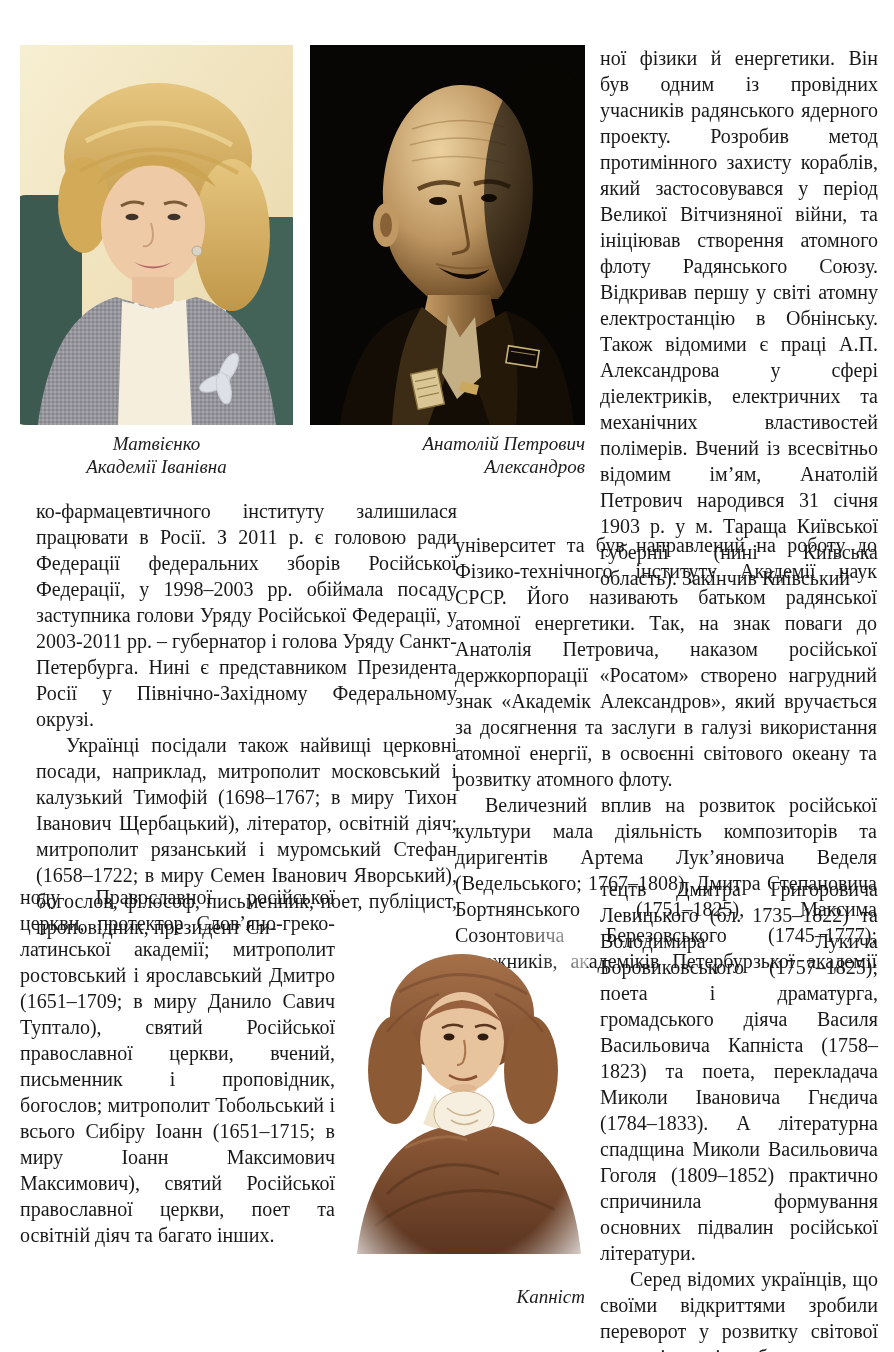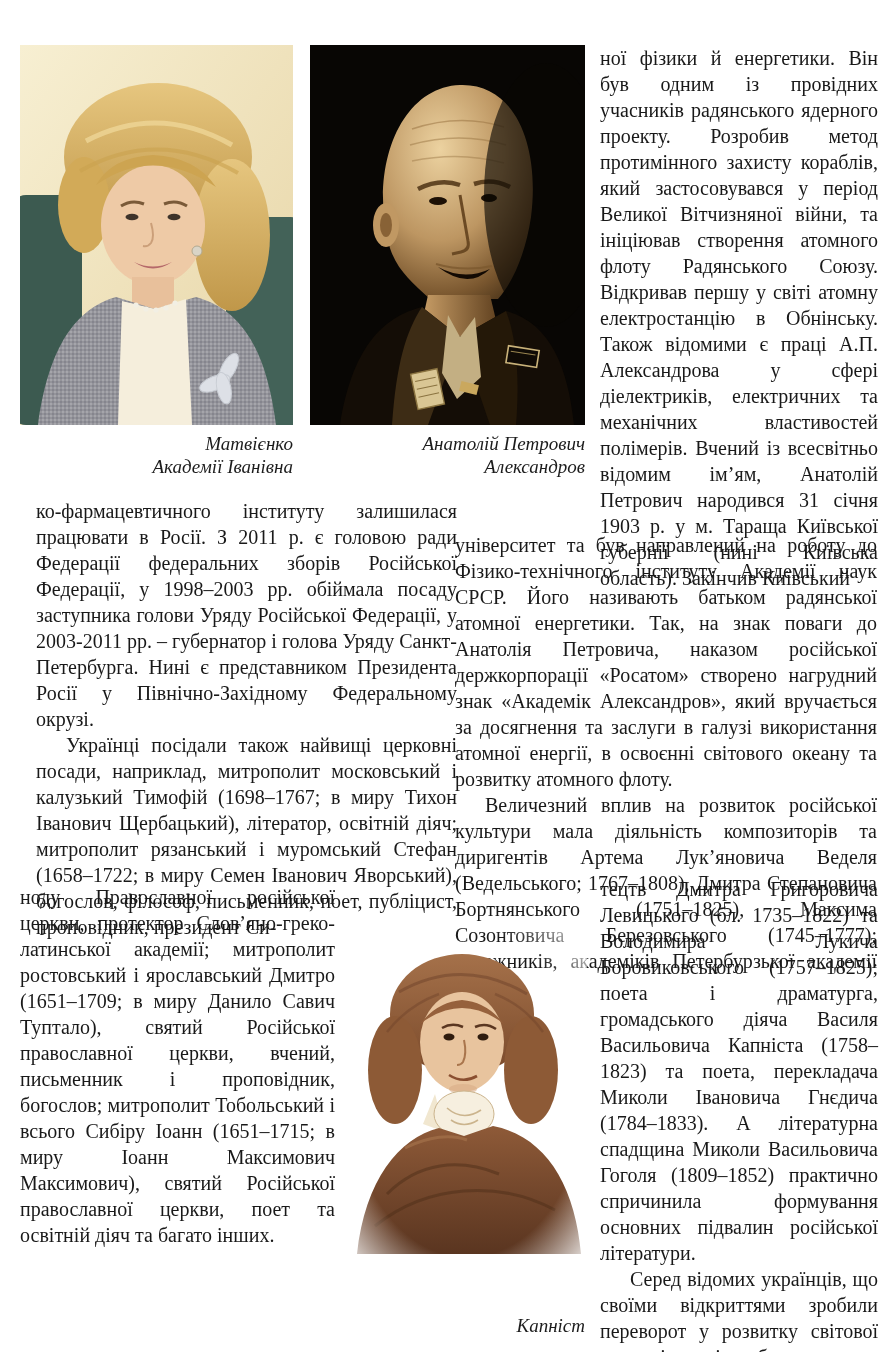--- a/index.html
+++ b/index.html
@@ -116,21 +116,21 @@
       <g transform="rotate(-12 118 344)">
         <rect x="104" y="326" width="27" height="36" fill="#d9c694" stroke="#8a7340" stroke-width="1.4"></rect>
         <line x1="107" y1="334" x2="128" y2="334" stroke="#8a7340" stroke-width="1"></line>
         <line x1="107" y1="342" x2="128" y2="342" stroke="#8a7340" stroke-width="1"></line>
         <line x1="107" y1="350" x2="128" y2="350" stroke="#8a7340" stroke-width="1"></line>
       </g>
       <rect x="150" y="338" width="18" height="10" fill="#caa85e" transform="rotate(14 159 343)"></rect>
     </svg>
   </div>
 
-  <div class="abs caption" style="left:20px;top:432px;width:273px;">
+  <div class="abs caption" style="left:20px;top:432px;width:273px;text-align:center;">
     <div>Матвієнко</div>
     <div>Академії Іванівна</div>
   </div>
   <div class="abs caption" style="left:310px;top:432px;width:275px;">
     <div>Анатолій Петрович</div>
     <div>Александров</div>
   </div>
 
   <div class="abs col" style="left:600px;top:45px;width:278px;">
     <p>ної фізики й енергетики. Він був одним із провідних учасників радянського ядерного проекту. Розробив метод протимінного захисту кораблів, який застосовувався у період Великої Вітчизняної війни, та ініціював створення атомного флоту Радянського Союзу. Відкривав першу у світі атомну електростанцію в Обнінську. Також відомими є праці А.П. Александрова у сфері діелектриків, електричних та механічних властивостей полімерів. Вчений із всесвітньо відомим ім’ям, Анатолій Петрович народився 31 січня 1903 р. у м. Тараща Київської губернії (нині Київська область). Закінчив Київський</p>
@@ -190,17 +190,17 @@
       <ellipse cx="117" cy="192" rx="30" ry="23" fill="#f6efdf" stroke="#cbb48d"></ellipse>
       <path d="M100 186 q16 14 34 2 M104 198 q13 9 27 0" stroke="#cbb48d" stroke-width="1.6" fill="none"></path>
       <path d="M10 332 C 18 258 52 216 92 206 L 117 214 L 146 204 C 198 214 228 262 234 332 Z" fill="url(#k-cloak)"></path>
       <path d="M40 272 C 72 240 112 236 152 252" stroke="#4e2d18" stroke-width="3" fill="none" opacity="0.5"></path>
       <path d="M28 304 C 80 262 152 258 208 288" stroke="#4e2d18" stroke-width="3" fill="none" opacity="0.5"></path>
       <path d="M58 226 C 82 214 104 212 120 218" stroke="#a9764e" stroke-width="3" fill="none" opacity="0.6"></path>
       <rect x="0" y="0" width="240" height="332" fill="url(#k-vign)"></rect>
     </svg>
   </div>
 
-  <div class="abs caption" style="left:340px;top:1285px;width:245px;margin-top:29px;">
+  <div class="abs caption" style="left:340px;top:1285px;width:245px;">
     <div>Капніст</div>
   </div>
 
 </div>
 
 </body></html>

